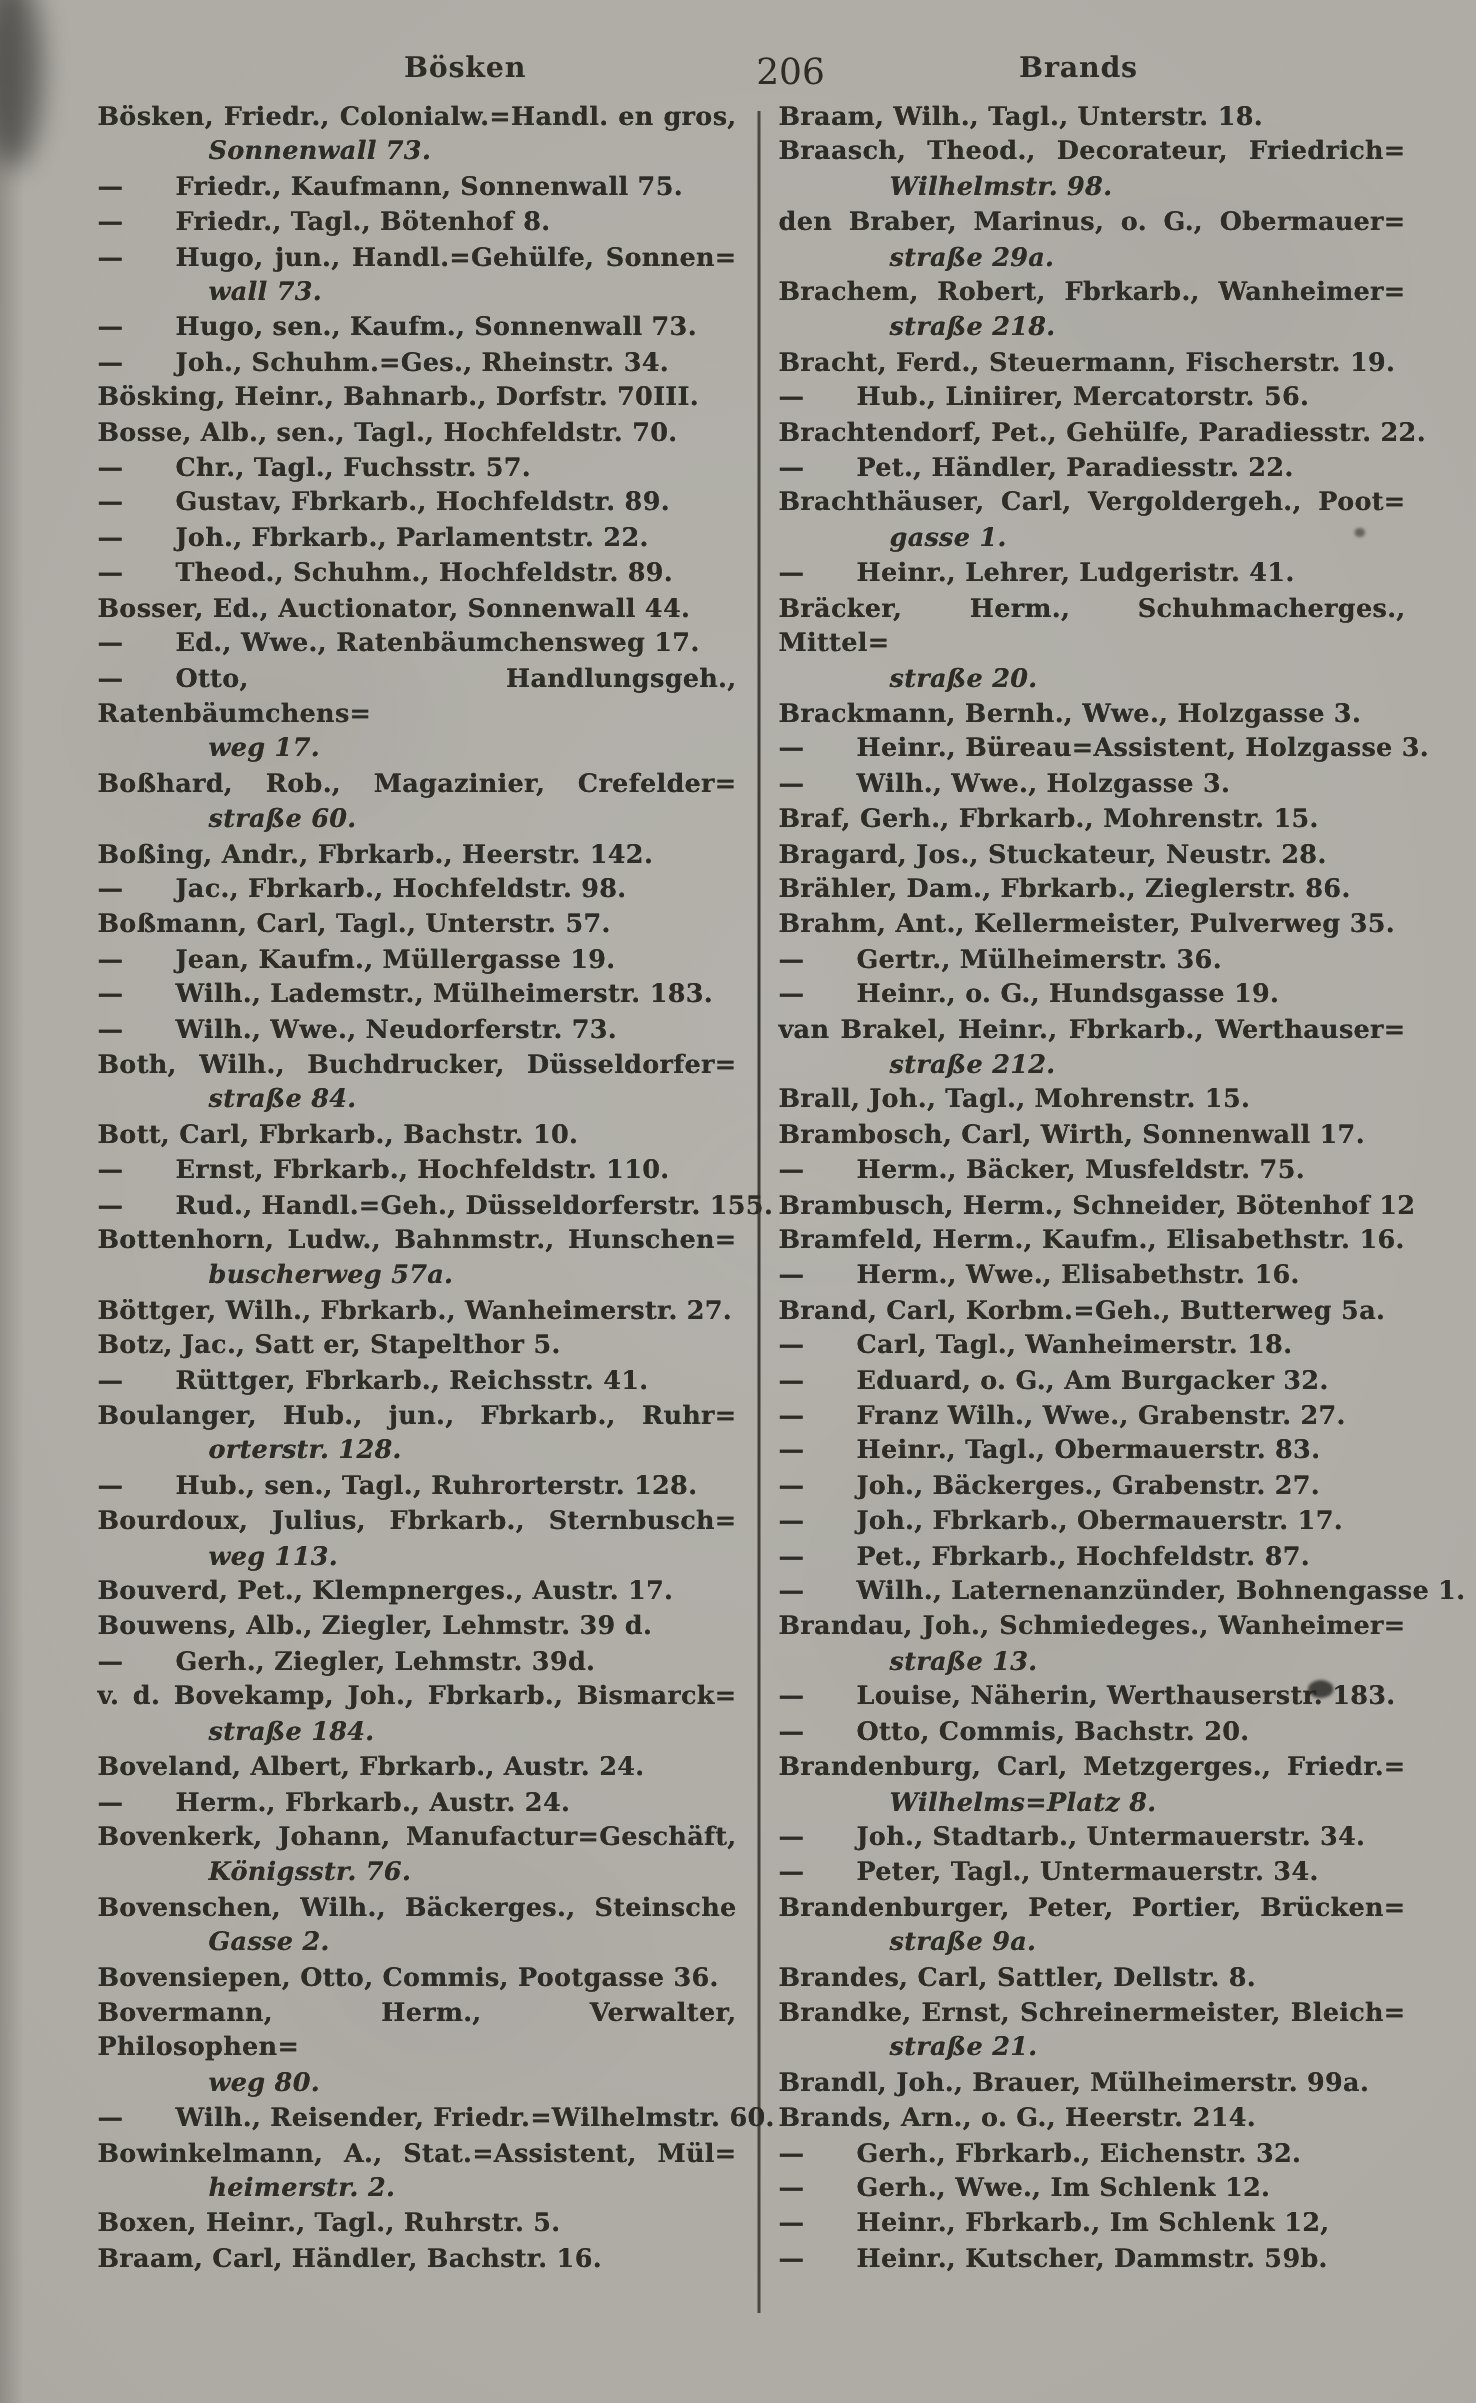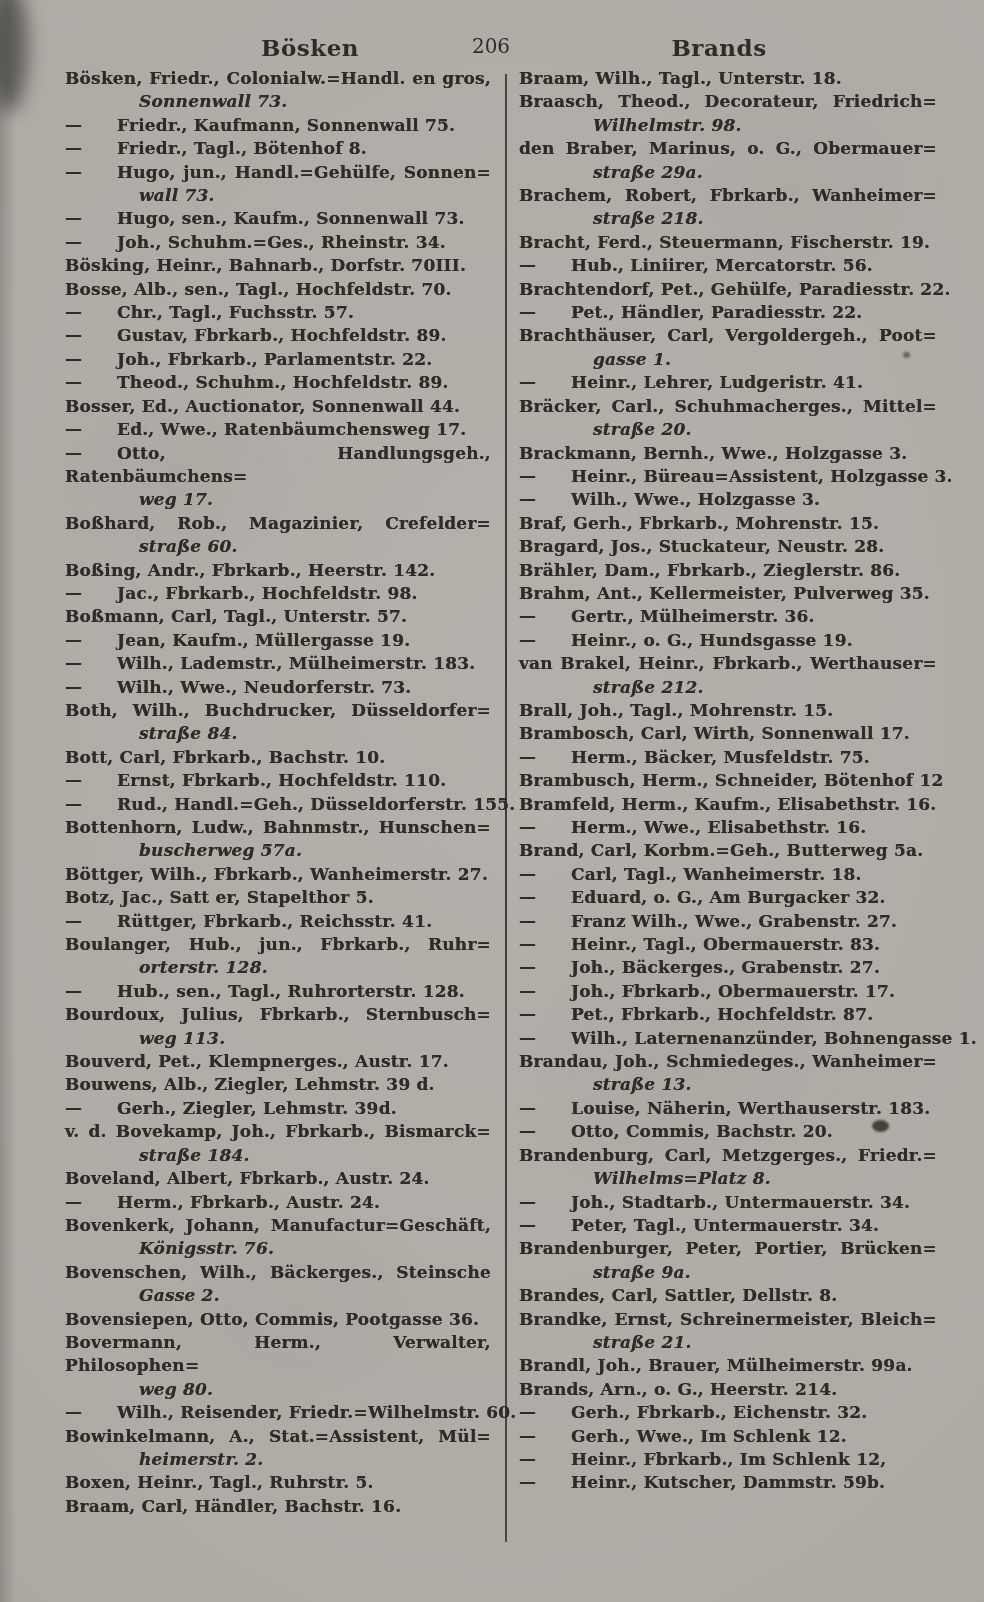--- a/index.html
+++ b/index.html
@@ -24,22 +24,22 @@
   }
   .corner-shadow {
     position:absolute; left:-10px; top:-18px; width:38px; height:130px;
     background:#1f1e1b; border-radius:50%; filter:blur(9px); opacity:.55;
   }
   .ink-speck { position:absolute; background:#282723; border-radius:50%; filter:blur(1px); opacity:.8; }
   .speck-a { left:872px; top:1120px; width:17px; height:12px; }
   .speck-b { left:903px; top:352px;  width:7px;  height:6px; opacity:.55; }
 
   .running-head { position:absolute; top:34px; white-space:nowrap; }
-  .guide-word  { font-weight:bold; font-size:23px; letter-spacing:.5px; transform:translateX(-50%); }
-  .page-number { font-size:20px; transform:translateX(-50%); }
+  .guide-word  { font-weight:bold; font-size:19px; letter-spacing:.5px; transform:translateX(-50%); }
+  .page-number { font-size:24px; transform:translateX(-50%);margin-left:36px; }
   .head-left   { left:310px; }
   .head-center { left:491px; }
   .head-right  { left:719px; }
 
   .divider { position:absolute; left:505px; top:74px; width:2px; height:1468px;
              background:linear-gradient(180deg,#4a4741 0%, #3e3b36 40%, #4a4741 100%); }
 
   .col { position:absolute; top:67px; }
   .col-left  { left:65px;  width:426px; }
   .col-right { left:519px; width:418px; }
@@ -252,21 +252,21 @@
         <div class="line"><span class="dash">—</span>Pet., Händler, Paradiesstr. 22.</div>
       </div>
       <div class="entry">
         <div class="line fill">Brachthäuser, Carl, Vergoldergeh., Poot=</div>
         <div class="line cont">gasse 1.</div>
       </div>
       <div class="entry">
         <div class="line"><span class="dash">—</span>Heinr., Lehrer, Ludgeristr. 41.</div>
       </div>
       <div class="entry">
-        <div class="line fill">Bräcker, Carl., Schuhmacherges., Mittel=</div>
+        <div class="line fill">Bräcker, Herm., Schuhmacherges., Mittel=</div>
         <div class="line cont">straße 20.</div>
       </div>
       <div class="entry">
         <div class="line">Brackmann, Bernh., Wwe., Holzgasse 3.</div>
       </div>
       <div class="entry">
         <div class="line"><span class="dash">—</span>Heinr., Büreau=Assistent, Holzgasse 3.</div>
       </div>
       <div class="entry">
         <div class="line"><span class="dash">—</span>Wilh., Wwe., Holzgasse 3.</div>

